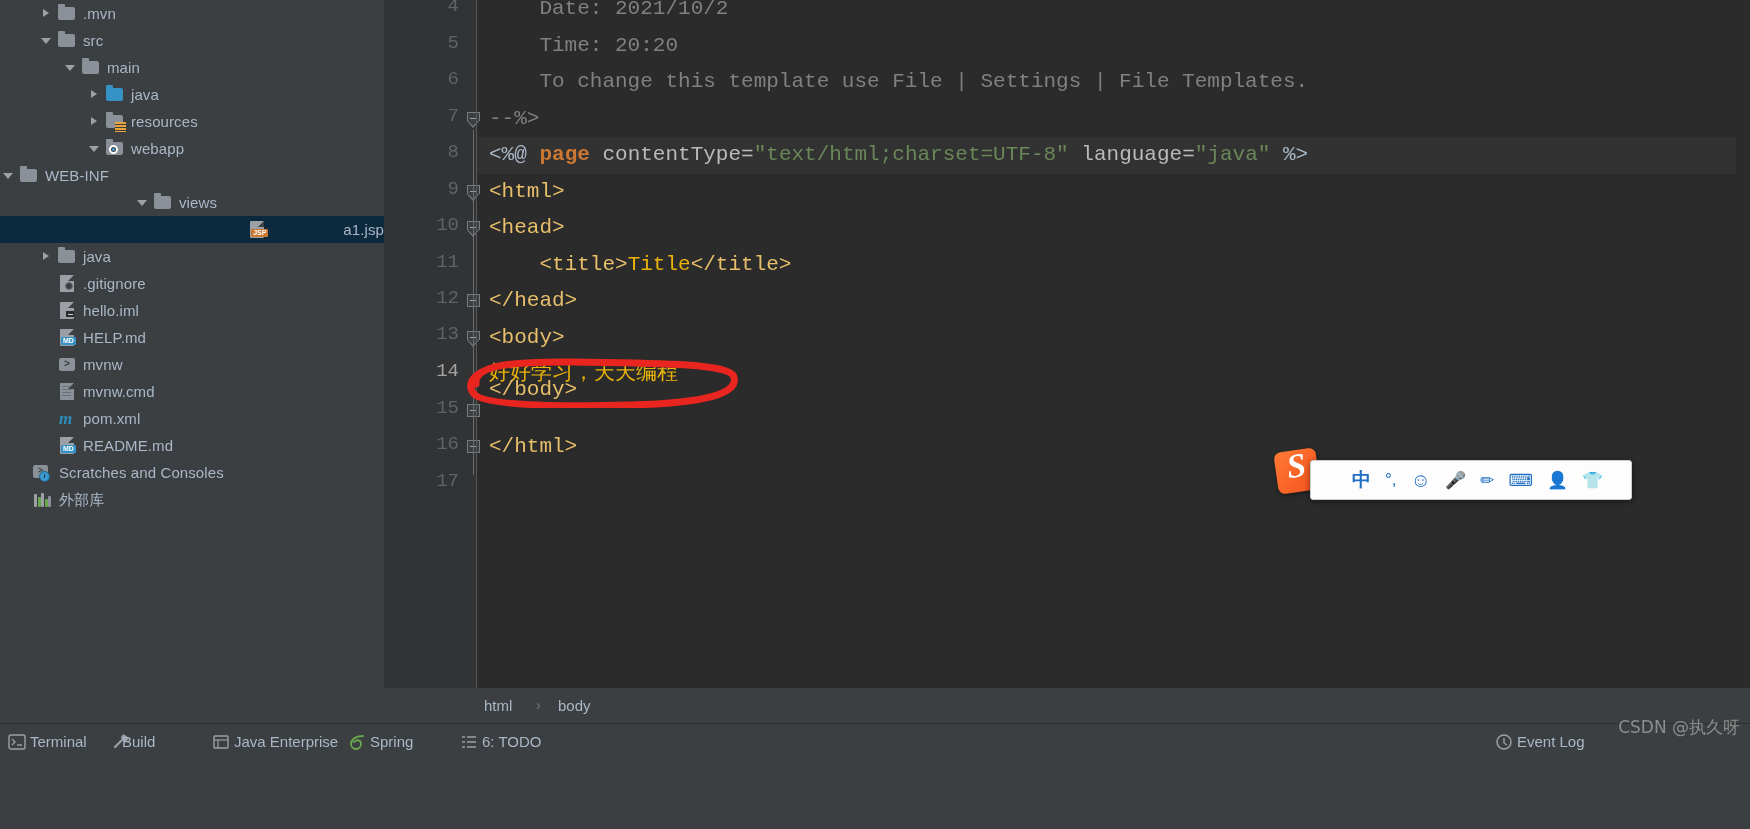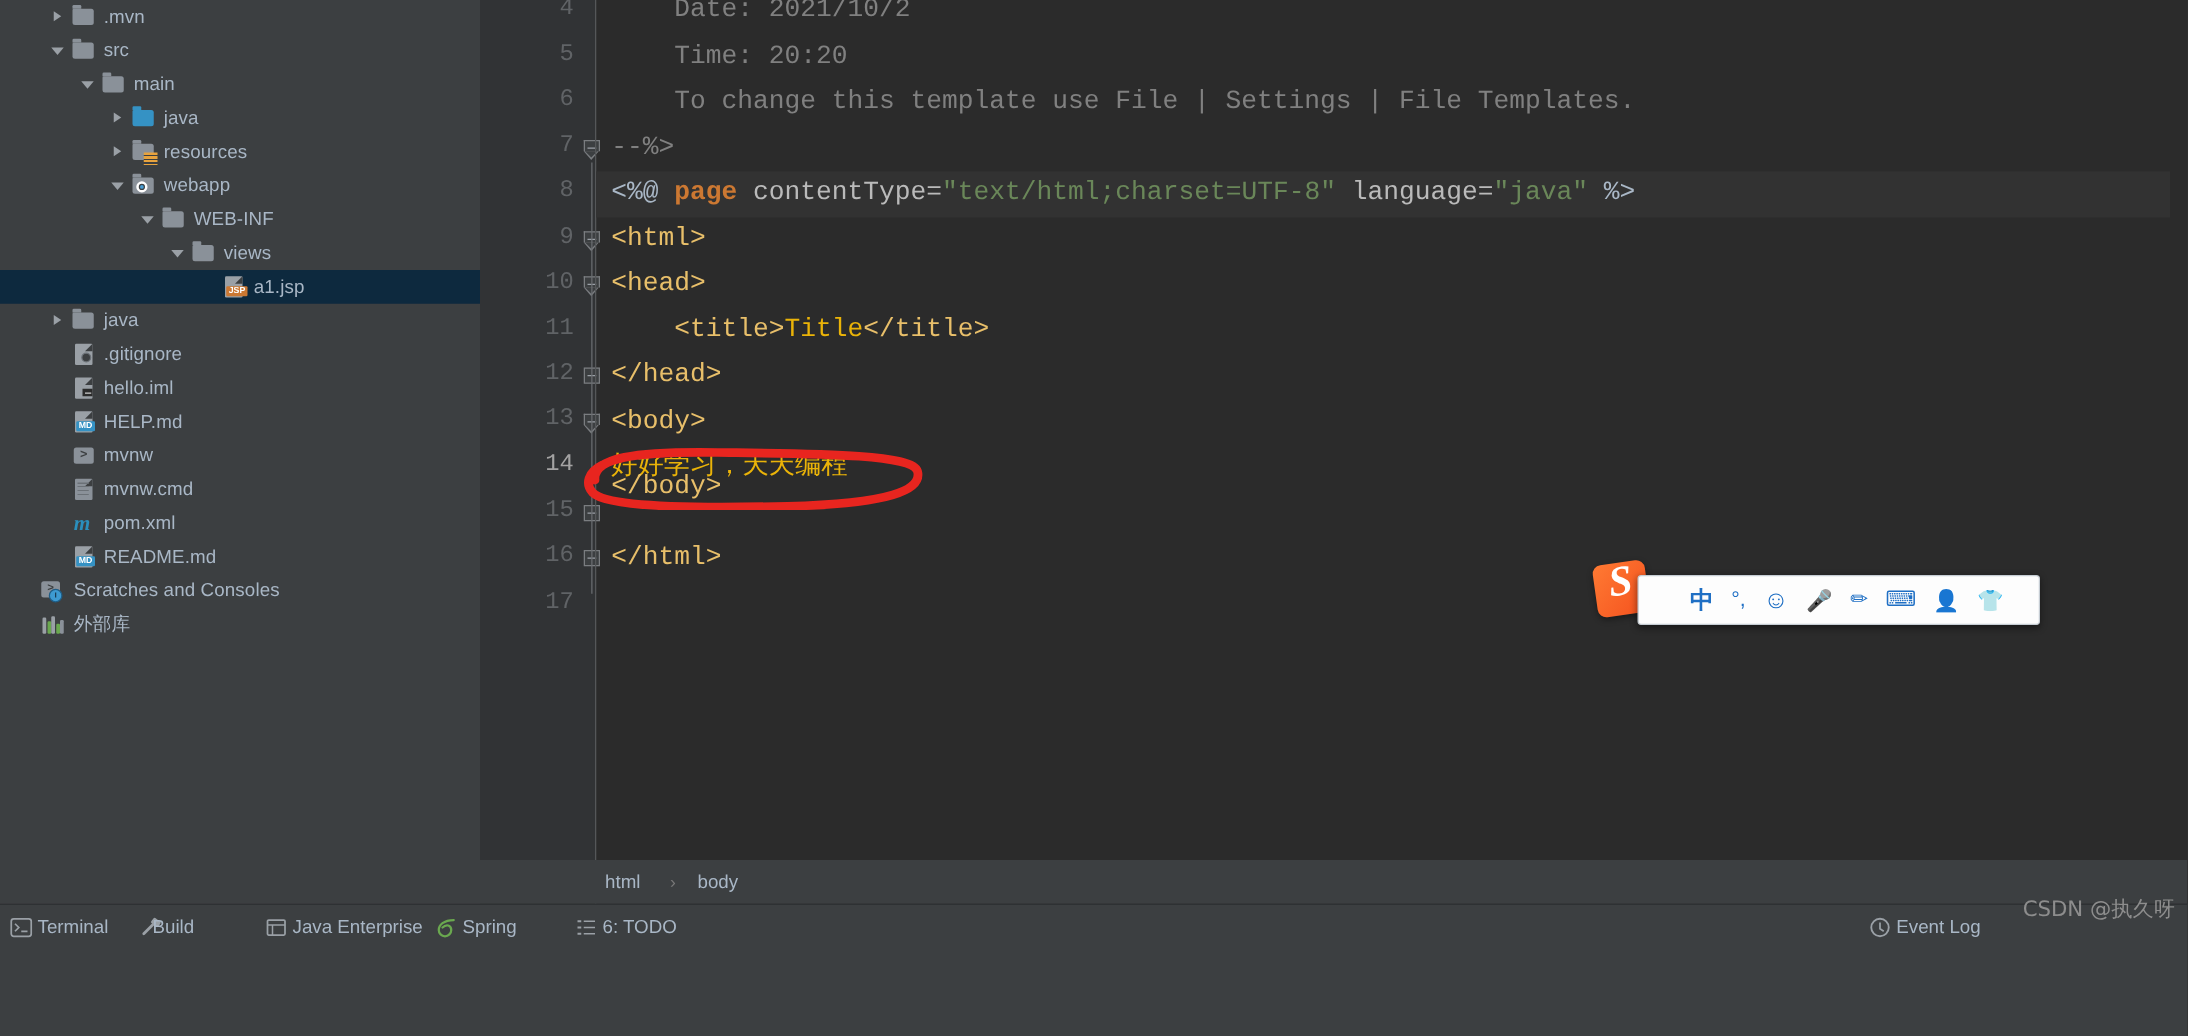--- a/index.html
+++ b/index.html
@@ -199,39 +199,39 @@
           <span class="arrow open"></span>
         </span>
         <span class="ico">
           <span class="fold"></span>
           <span class="web-dot">
             <i></i>
           </span>
         </span>
         <span class="tlabel">webapp</span>
       </div>
-      <div class="trow" style="padding-left: 110px; align-items: flex-end;">
+      <div class="trow" style=" align-items: flex-end;">
         <span class="twig">
           <span class="arrow open"></span>
         </span>
         <span class="ico">
           <span class="fold"></span>
         </span>
         <span class="tlabel">WEB-INF</span>
       </div>
       <div class="trow" style="padding-left: 134px;">
         <span class="twig">
           <span class="arrow open"></span>
         </span>
         <span class="ico">
           <span class="fold"></span>
         </span>
         <span class="tlabel">views</span>
       </div>
-      <div class="trow sel" style="padding-left: 158px;">
+      <div class="trow sel" style="padding-left: 158px; justify-content: space-between;">
         <span class="twig"></span>
         <span class="ico">
           <span class="page">
             <span class="tag jsp">JSP</span>
           </span>
         </span>
         <span class="tlabel">a1.jsp</span>
       </div>
       <div class="trow" style="padding-left: 38px;">
         <span class="twig">

